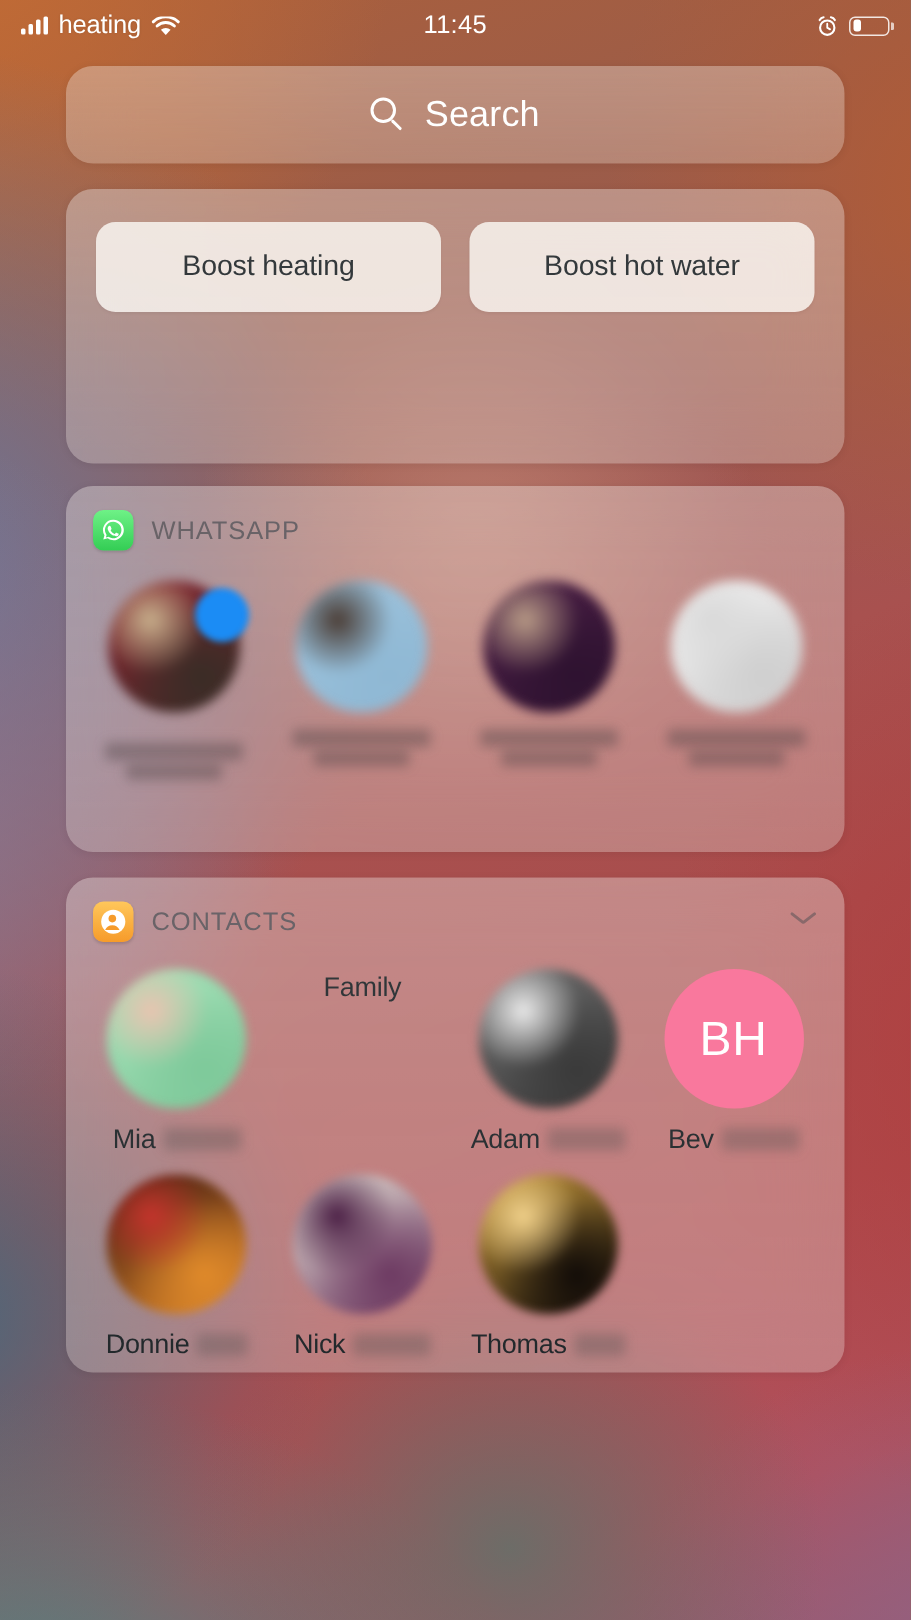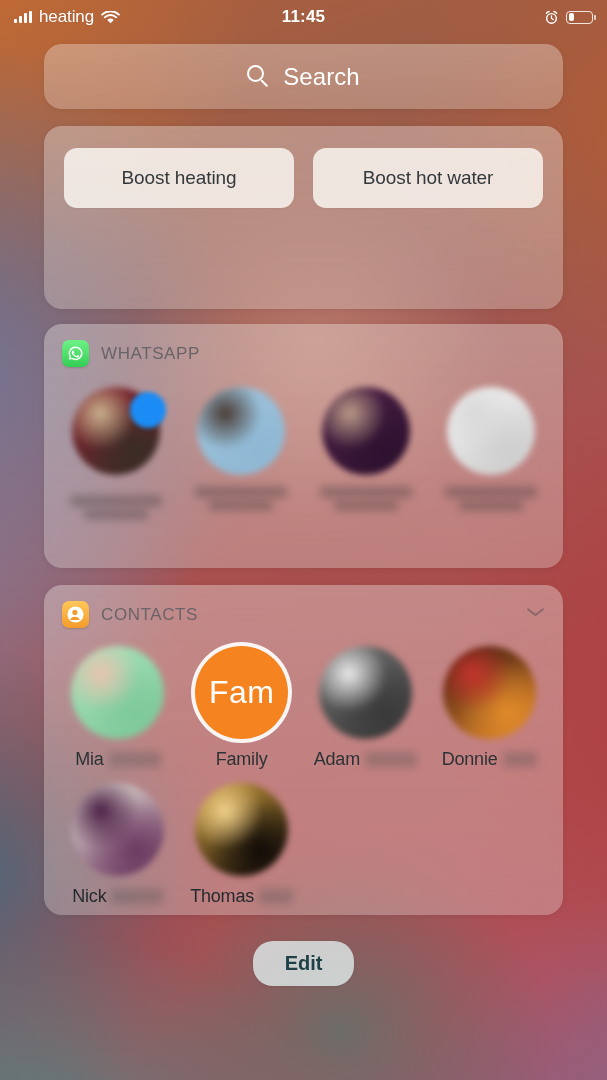--- a/index.html
+++ b/index.html
@@ -35,21 +35,21 @@
   
   #status-bar {
     position:absolute; top:0; left:0; right:0; height:34px;
     display:flex; align-items:center;
     color:#fff; font-size:17px; z-index:20;
     padding:0 14px;
   }
   .sb-left { display:flex; align-items:center; gap:7px; }
   .sb-carrier { font-size:17px; letter-spacing:-0.1px; font-weight:400; text-shadow:0 0 2px rgba(0,0,0,.12); }
   .sb-center { position:absolute; left:0; right:0; text-align:center;
-               font-size:17px; font-weight:700; letter-spacing:0.2px; pointer-events:none; }
+               font-size:17px; font-weight:400; letter-spacing:0.2px; pointer-events:none; }
   .sb-right { margin-left:auto; display:flex; align-items:center; gap:7px; }
   .signal { display:flex; align-items:flex-end; gap:2px; height:12px; }
   .signal i { display:block; width:3px; background:#fff; border-radius:1px; }
   .signal i:nth-child(1){height:4px;}
   .signal i:nth-child(2){height:7px;}
   .signal i:nth-child(3){height:10px;}
   .signal i:nth-child(4){height:12px;}
   .battery { width:27px; height:13px; border:1.4px solid rgba(255,255,255,.85);
              border-radius:4px; position:relative; }
   .battery::after { content:""; position:absolute; right:-4px; top:3.5px;
@@ -275,35 +275,41 @@
     </div>
     <div class="ct-grid" id="ct-grid">
         <div class="ct-item">
           <div class="ct-av photo" style="background: radial-gradient(circle at 32% 30%, rgb(232, 196, 176) 0%, rgba(232, 196, 176, 0) 42%), radial-gradient(circle at 70% 72%, rgb(126, 201, 154) 0%, rgba(126, 201, 154, 0) 55%), linear-gradient(150deg, rgb(168, 227, 187), rgb(126, 201, 154));"></div>
           <div class="ct-label">
             <span>Mia</span>
             <span class="redact-inline" style="width: 52px;"></span>
           </div>
         </div>
         <div class="ct-item">
-          <div class="ct-av selected" style="background: rgb(245, 131, 31);">
-            <span class="ct-initials">Fam</span>
-          </div>
           <div class="ct-label">
             <span>Family</span>
           </div>
         </div>
         <div class="ct-item">
           <div class="ct-av photo" style="background: radial-gradient(circle at 32% 30%, rgb(233, 233, 233) 0%, rgba(233, 233, 233, 0) 42%), radial-gradient(circle at 70% 72%, rgb(58, 58, 58) 0%, rgba(58, 58, 58, 0) 55%), linear-gradient(150deg, rgb(110, 110, 110), rgb(58, 58, 58));"></div>
           <div class="ct-label">
             <span>Adam</span>
             <span class="redact-inline" style="width: 52px;"></span>
           </div>
         </div>
         <div class="ct-item">
+          <div class="ct-av" style="background: rgb(249, 120, 157);">
+            <span class="ct-initials">BH</span>
+          </div>
+          <div class="ct-label">
+            <span>Bev</span>
+            <span class="redact-inline" style="width: 52px;"></span>
+          </div>
+        </div>
+        <div class="ct-item">
           <div class="ct-av photo" style="background: radial-gradient(circle at 32% 30%, rgb(196, 52, 44) 0%, rgba(196, 52, 44, 0) 42%), radial-gradient(circle at 70% 72%, rgb(224, 138, 42) 0%, rgba(224, 138, 42, 0) 55%), linear-gradient(150deg, rgb(58, 20, 16), rgb(224, 138, 42));"></div>
           <div class="ct-label">
             <span>Donnie</span>
             <span class="redact-inline" style="width: 34px;"></span>
           </div>
         </div>
         <div class="ct-item">
           <div class="ct-av photo" style="background: radial-gradient(circle at 32% 30%, rgb(75, 31, 69) 0%, rgba(75, 31, 69, 0) 42%), radial-gradient(circle at 70% 72%, rgb(109, 58, 98) 0%, rgba(109, 58, 98, 0) 55%), linear-gradient(150deg, rgb(232, 228, 216), rgb(109, 58, 98));"></div>
           <div class="ct-label">
             <span>Nick</span>
@@ -313,17 +319,14 @@
         <div class="ct-item">
           <div class="ct-av photo" style="background: radial-gradient(circle at 32% 30%, rgb(240, 208, 138) 0%, rgba(240, 208, 138, 0) 42%), radial-gradient(circle at 70% 72%, rgb(18, 12, 8) 0%, rgba(18, 12, 8, 0) 55%), linear-gradient(150deg, rgb(201, 154, 60), rgb(18, 12, 8));"></div>
           <div class="ct-label">
             <span>Thomas</span>
             <span class="redact-inline" style="width: 34px;"></span>
           </div>
         </div>
       </div>
   </div>
 
-  <div id="edit-row">
-    <button id="edit-button">Edit</button>
-  </div>
 
 </div>
 
 </body></html>

